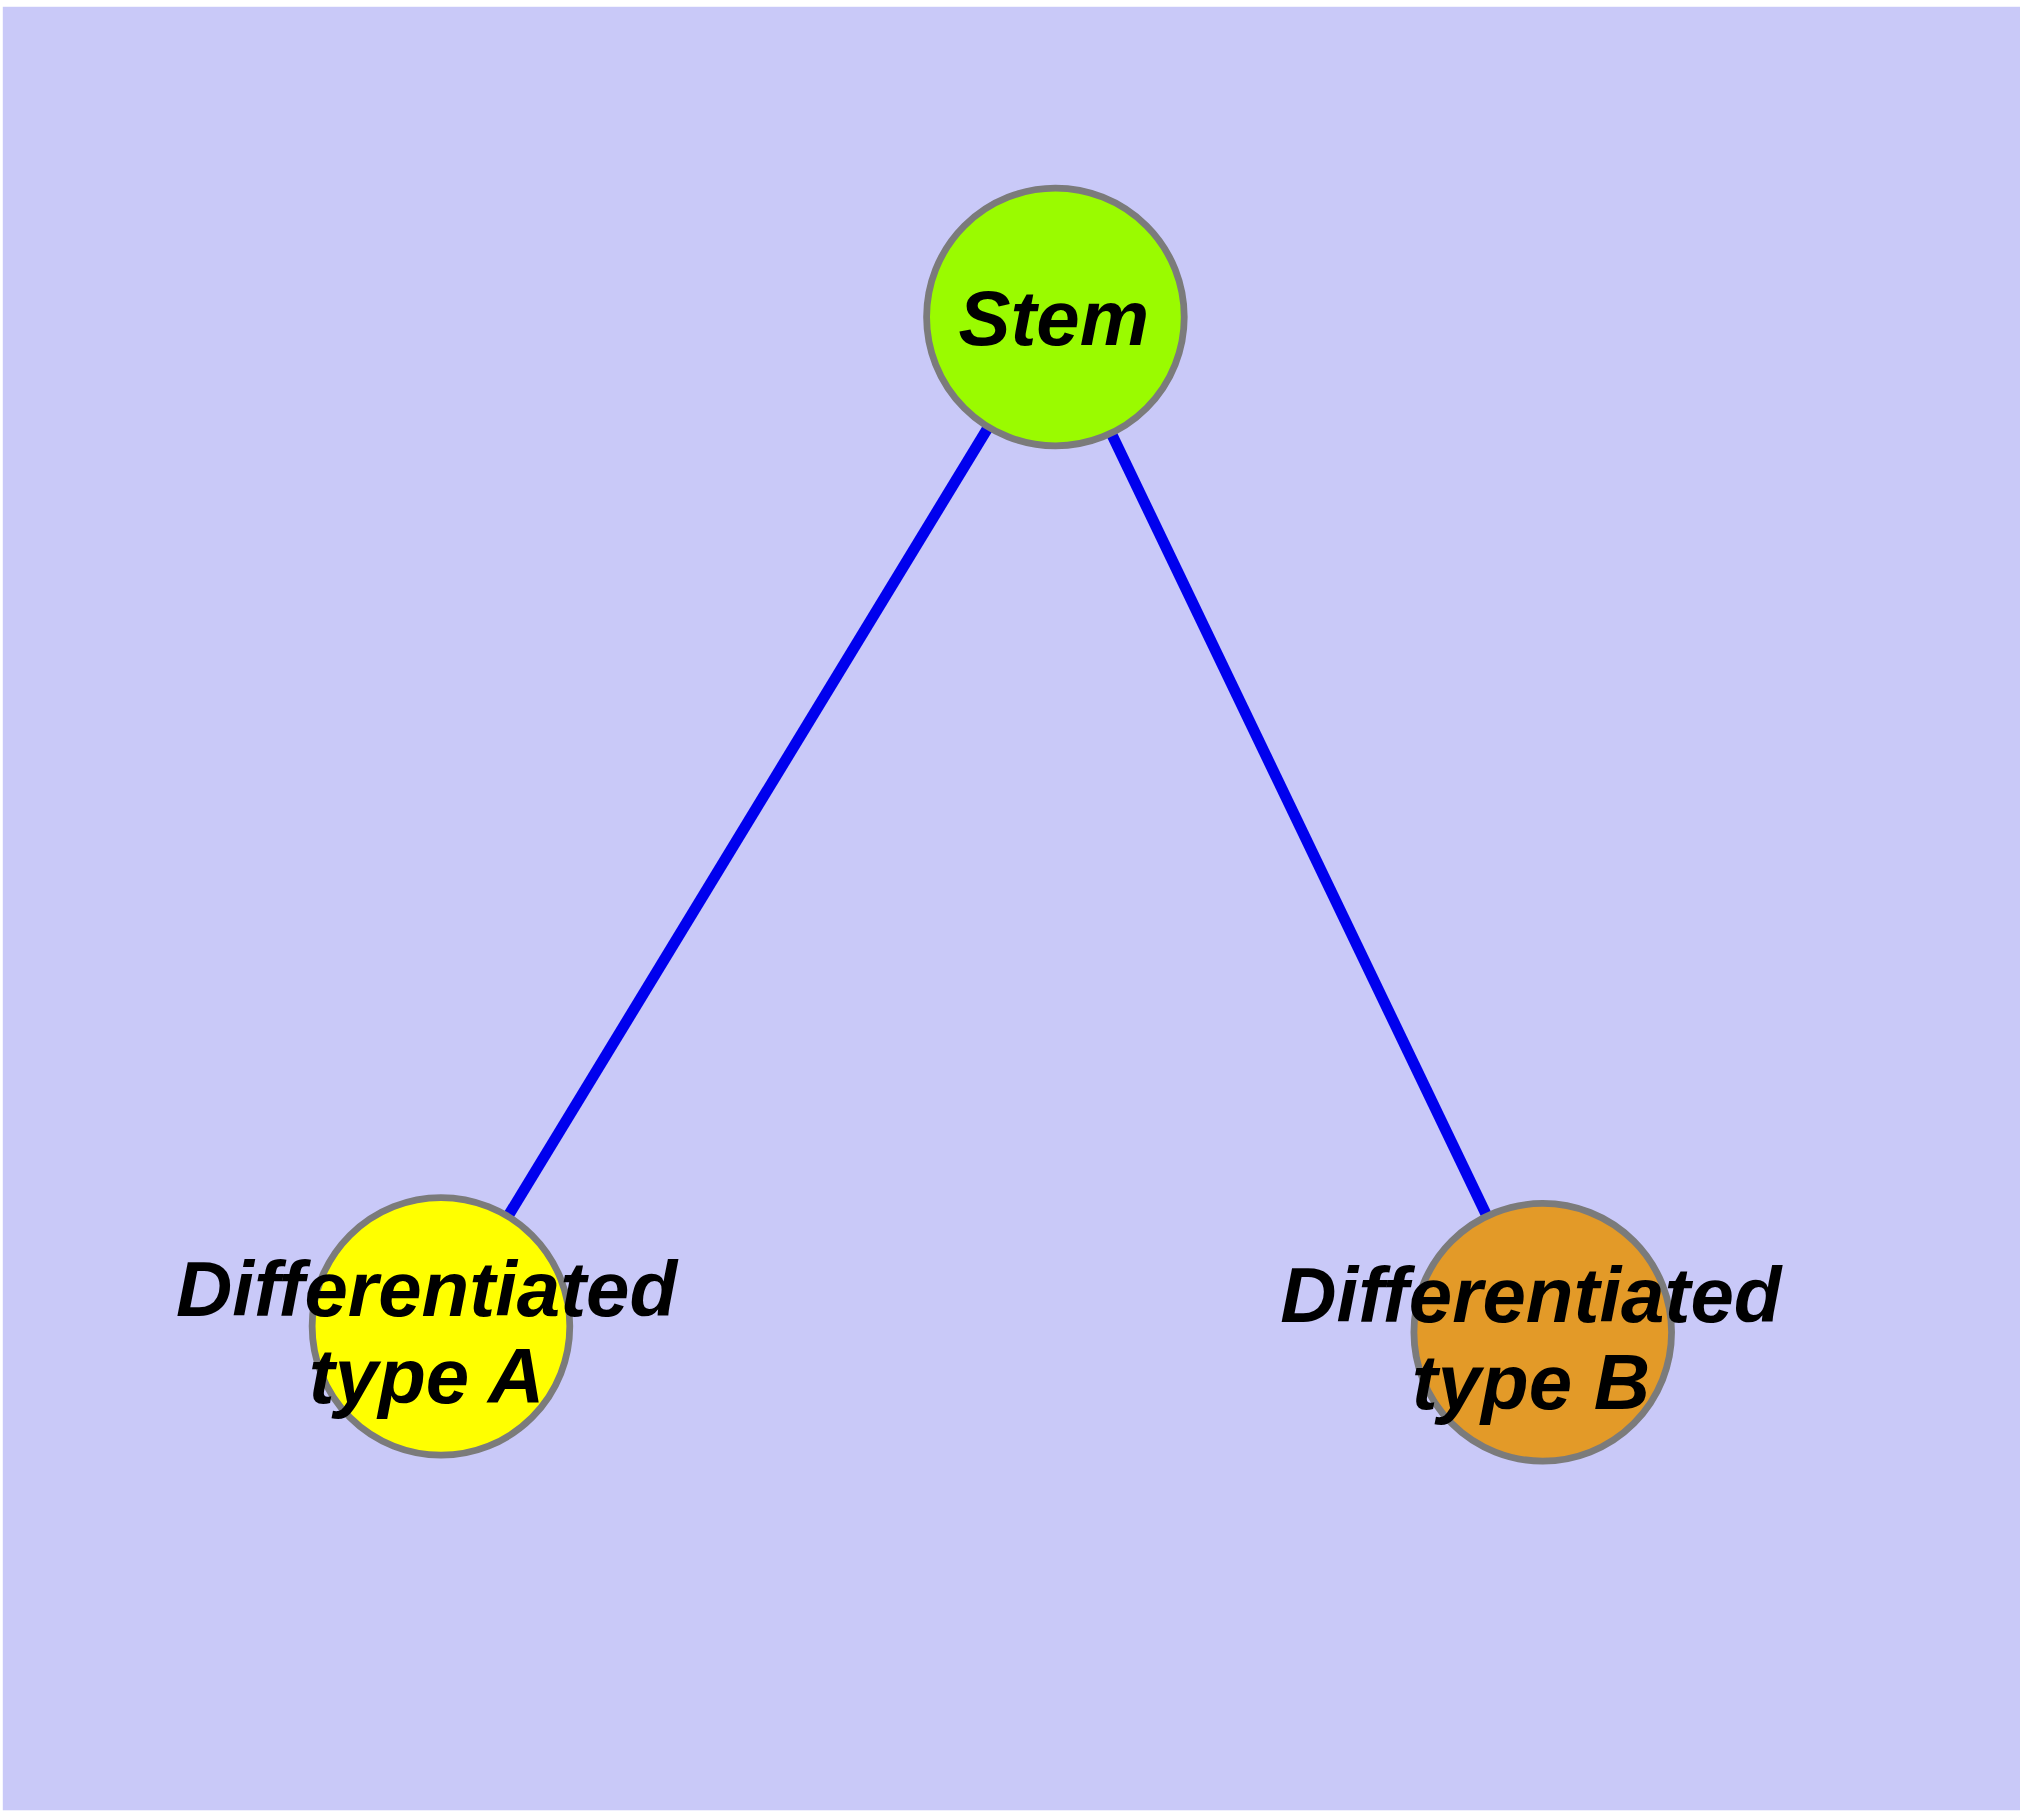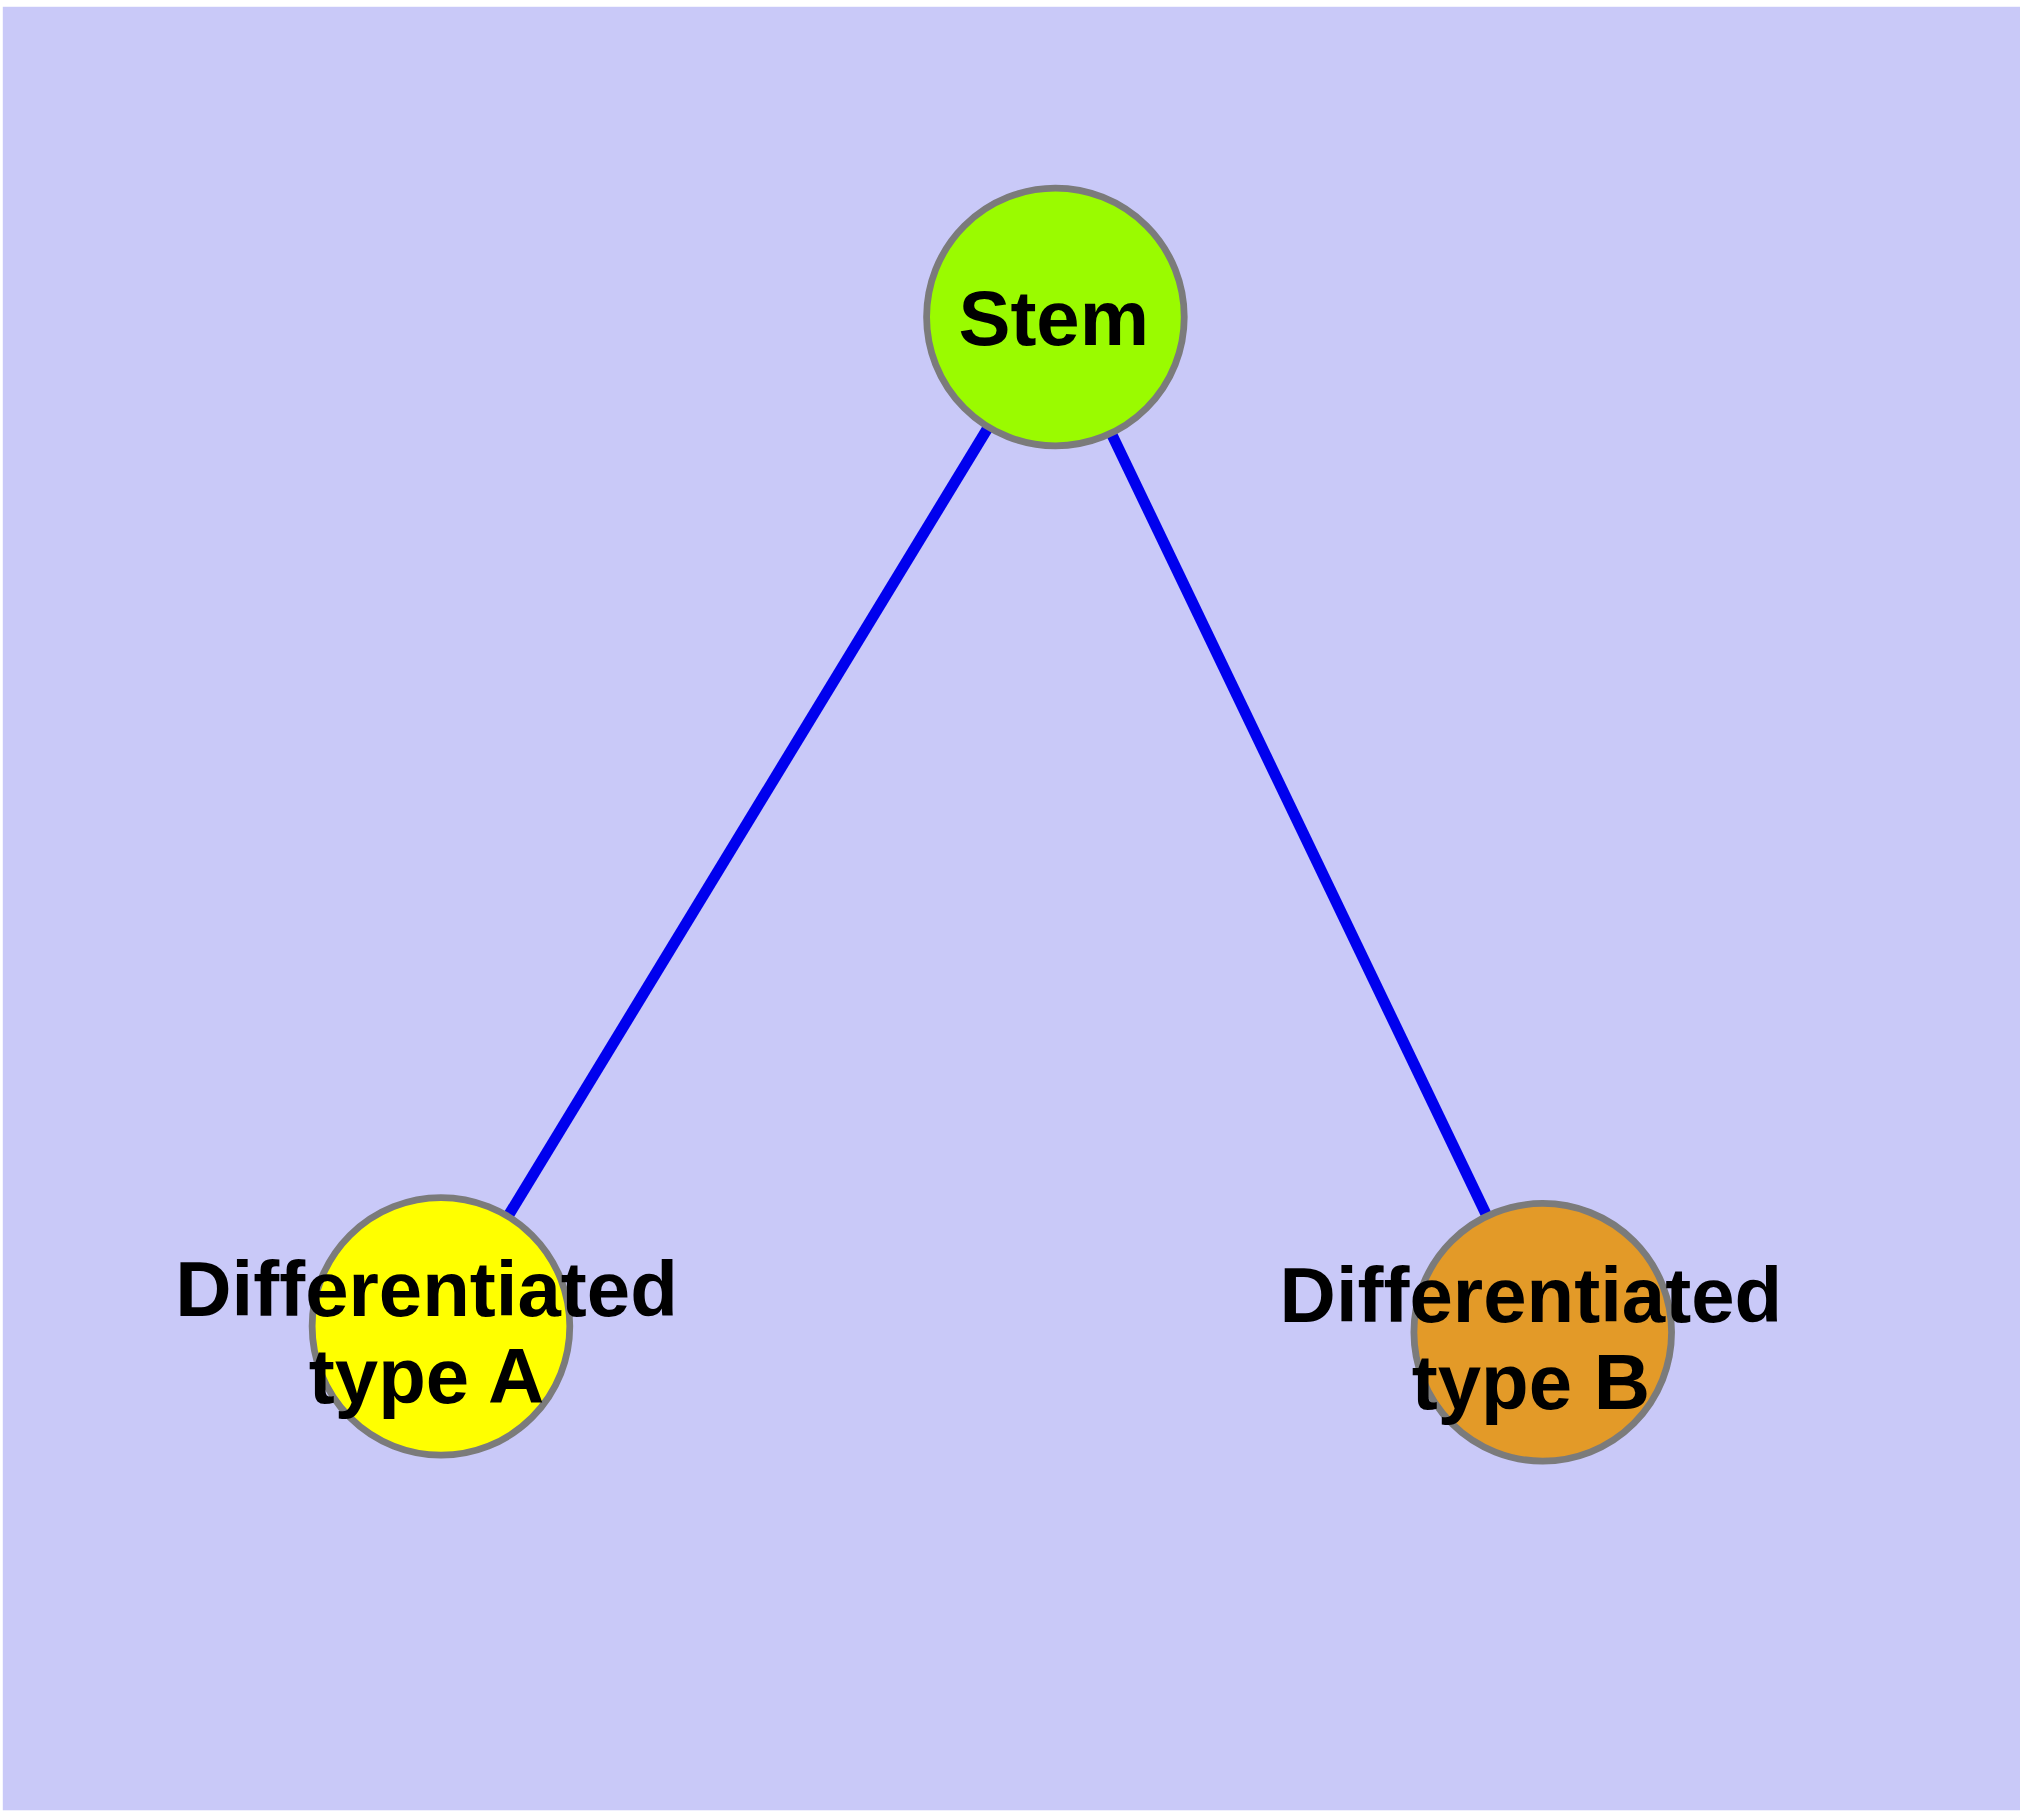--- a/index.html
+++ b/index.html
@@ -9,20 +9,21 @@
     width: 2021px;
     height: 1812px;
     overflow: hidden;
     font-family: "Liberation Sans", sans-serif;
   }
   #stage {
     position: absolute;
     top: 0; left: 0;
     width: 2021px;
     height: 1812px;
+    font-style: italic;
   }
   svg { display: block; }
   .edge {
     stroke-width: 13px;
     fill: none;
     stroke-linecap: butt;
   }
   .node-circle {
     stroke-width: 8px;
   }

